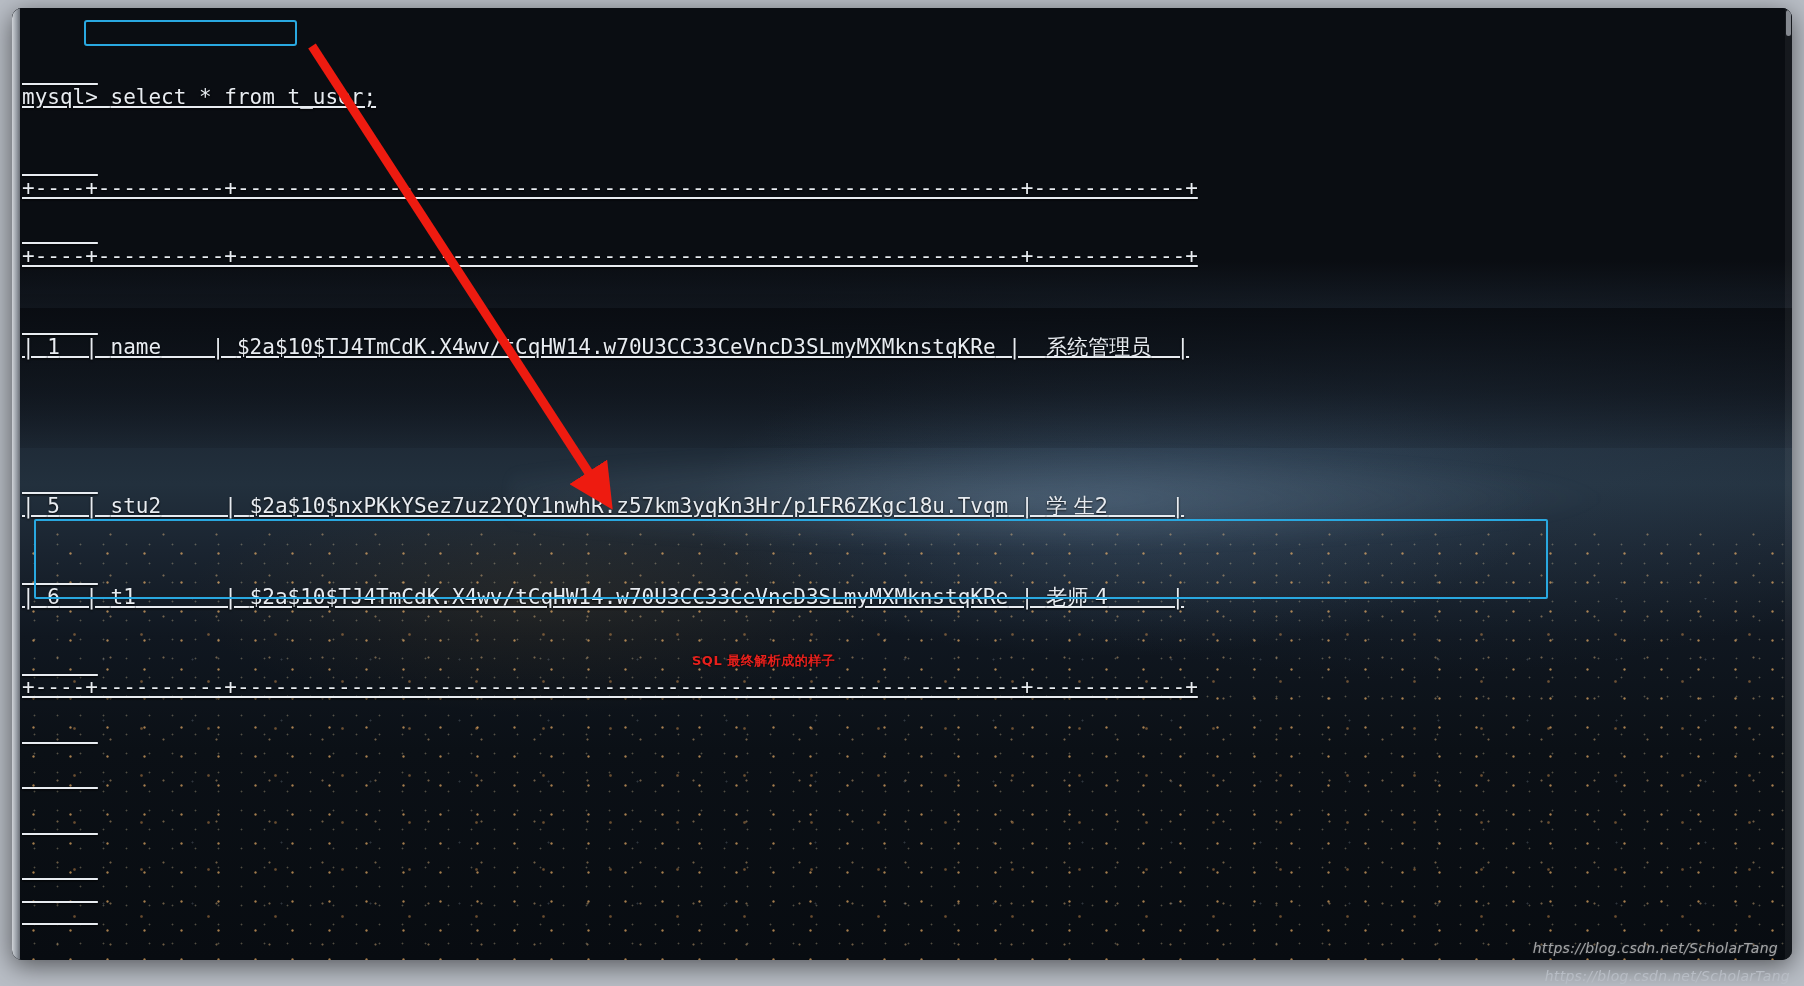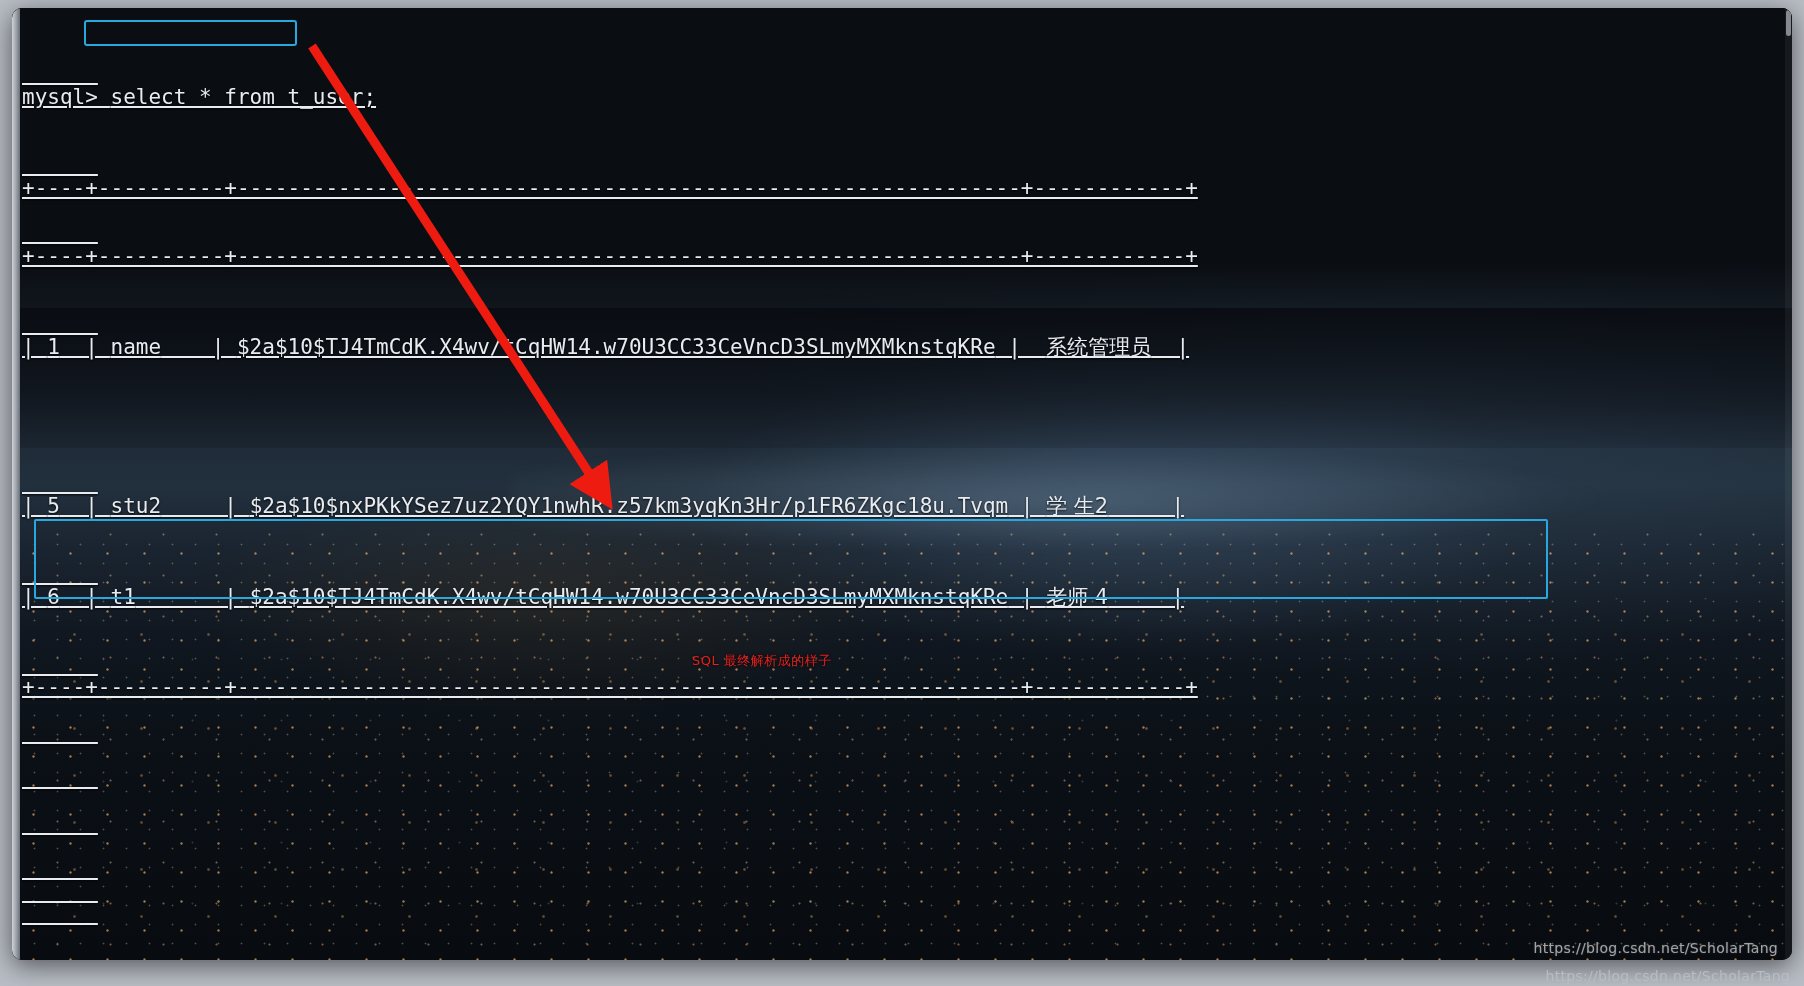--- a/index.html
+++ b/index.html
@@ -186,37 +186,38 @@
   }
 
   
   .red-note {
     position: absolute;
     left: 680px;
     top: 644px;
     color: #e8201c;
     font-family: "DejaVu Sans", "Liberation Sans", sans-serif;
     font-size: 13px;
-    font-weight: normal;
+    font-weight: bold;
     letter-spacing: 0.5px;
     white-space: nowrap;
     text-shadow: 0 0 3px rgba(0,0,0,0.9);
   }
 
   
   .watermark {
     position: absolute;
     right: 14px;
     bottom: 4px;
     color: #ffffff;
     opacity: 0.62;
     font-family: "DejaVu Sans", "Liberation Sans", sans-serif;
     font-size: 14px;
     letter-spacing: 0.3px;
     text-shadow: 0 0 2px rgba(120,120,120,0.7);
+    font-style: italic;
   }
   .watermark.outside {
     color: #b9bec6;
     opacity: 0.95;
     text-shadow: none;
   }
 </style>
 </head>
 <body>
 

